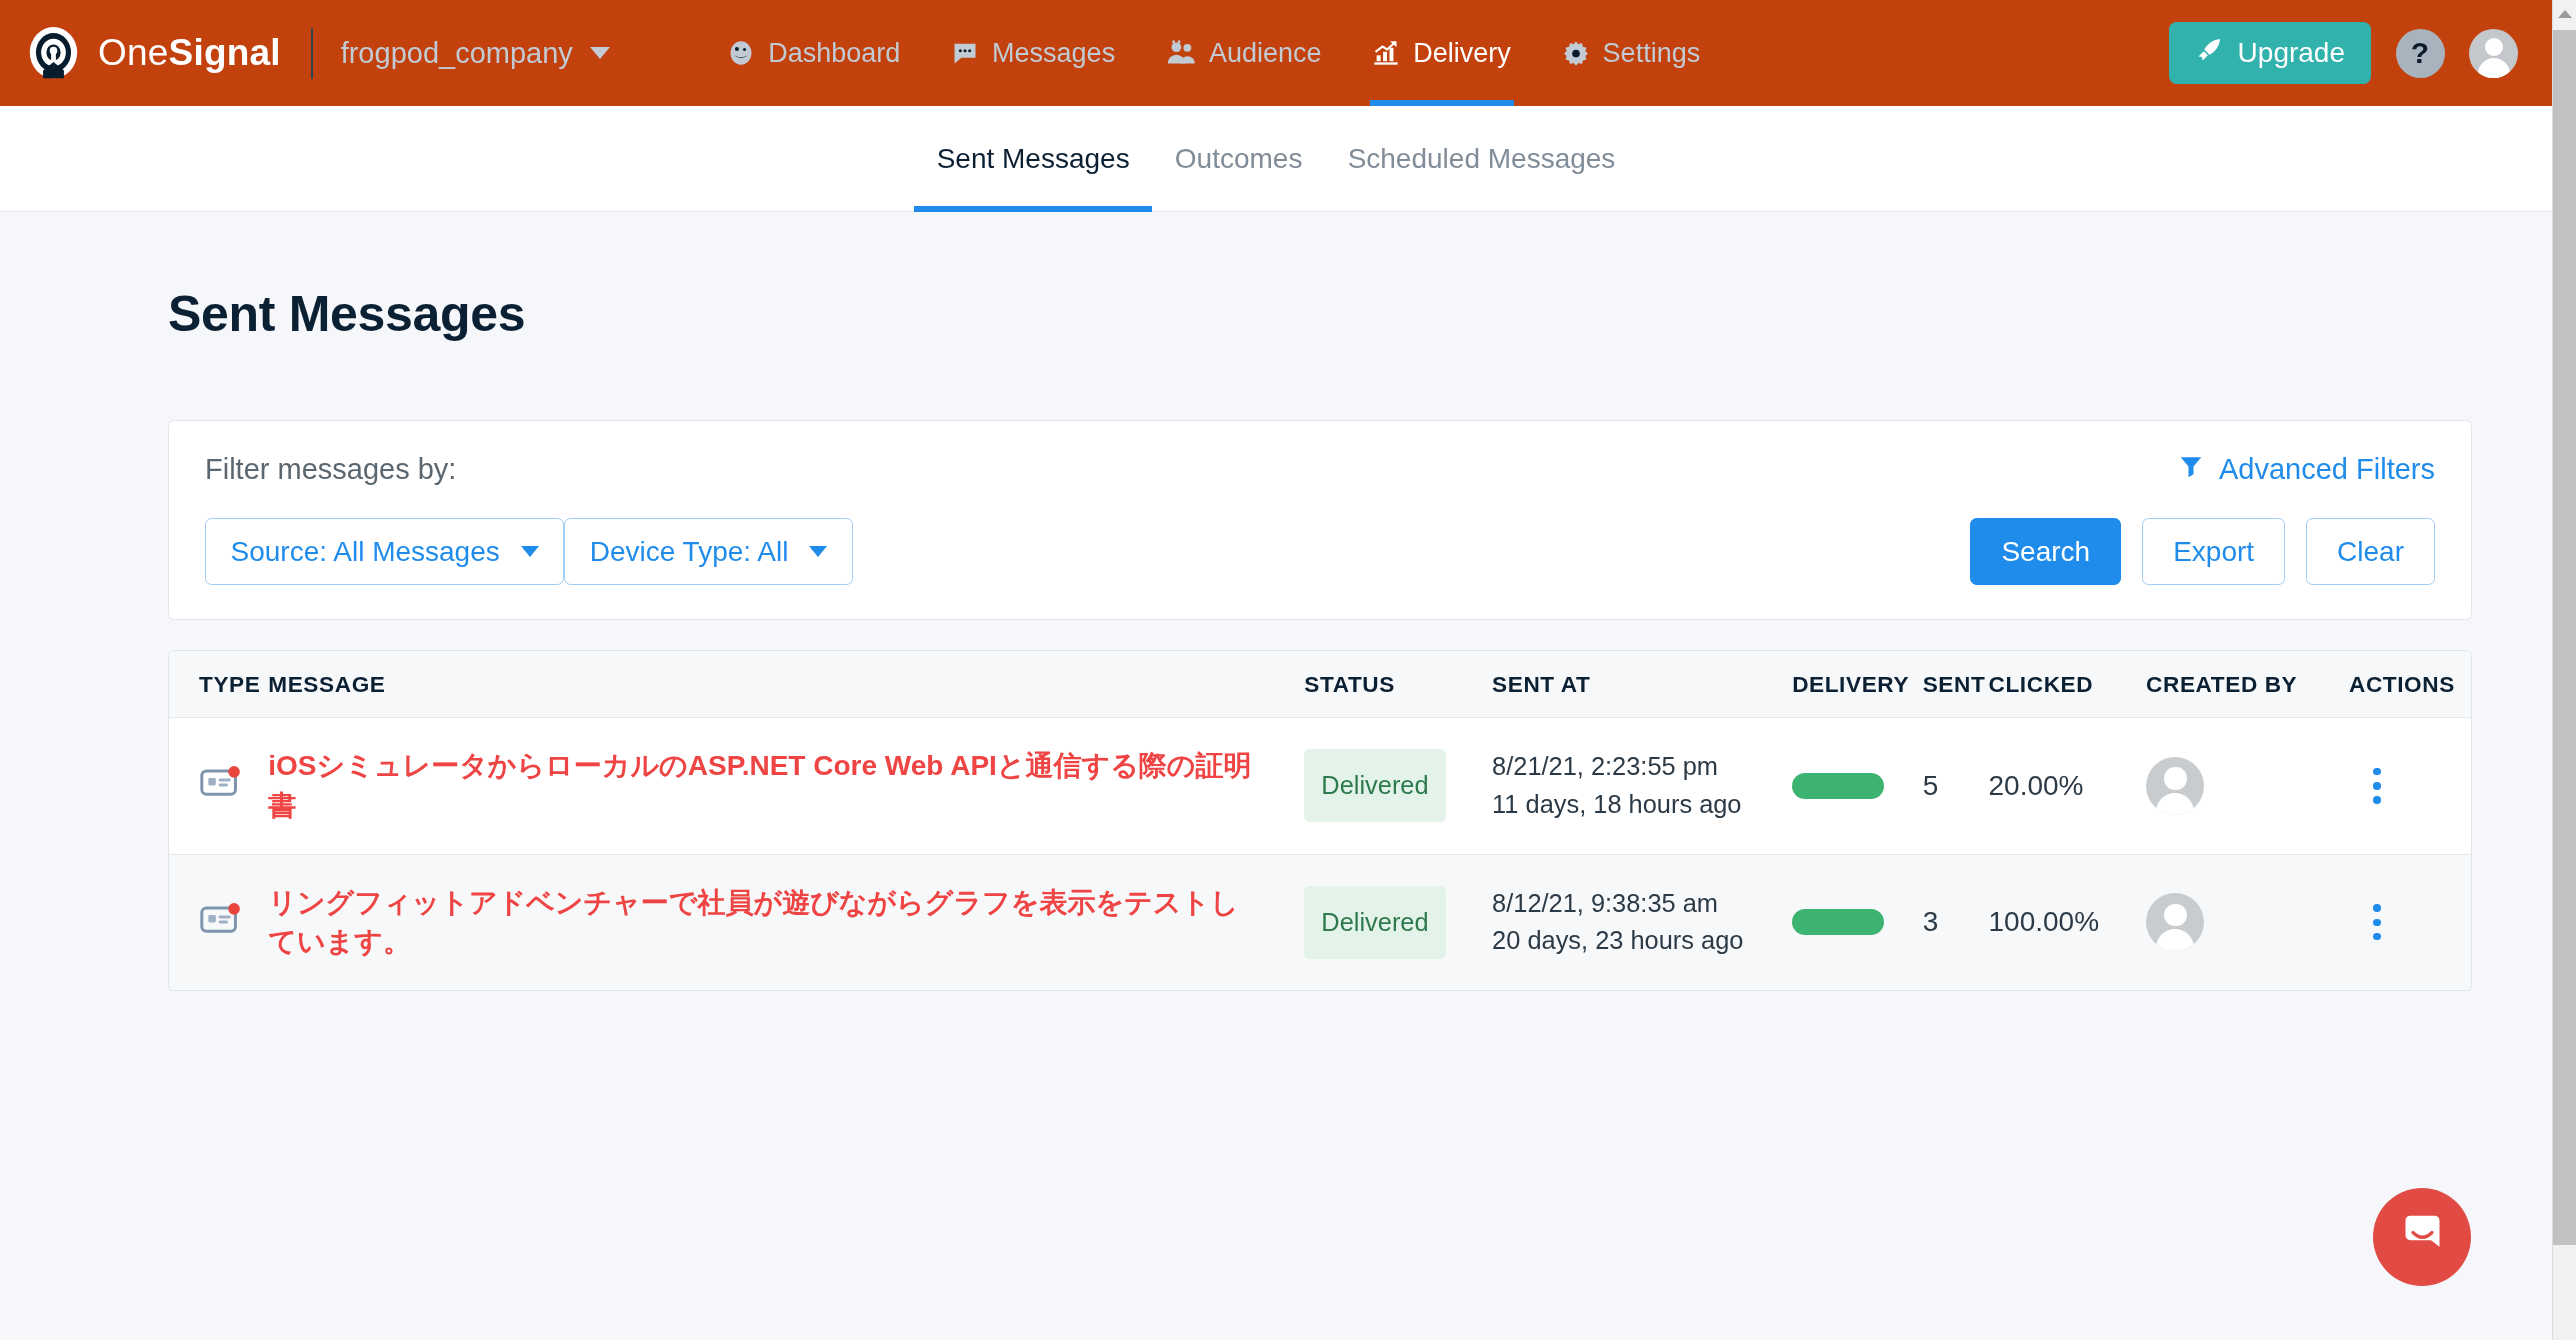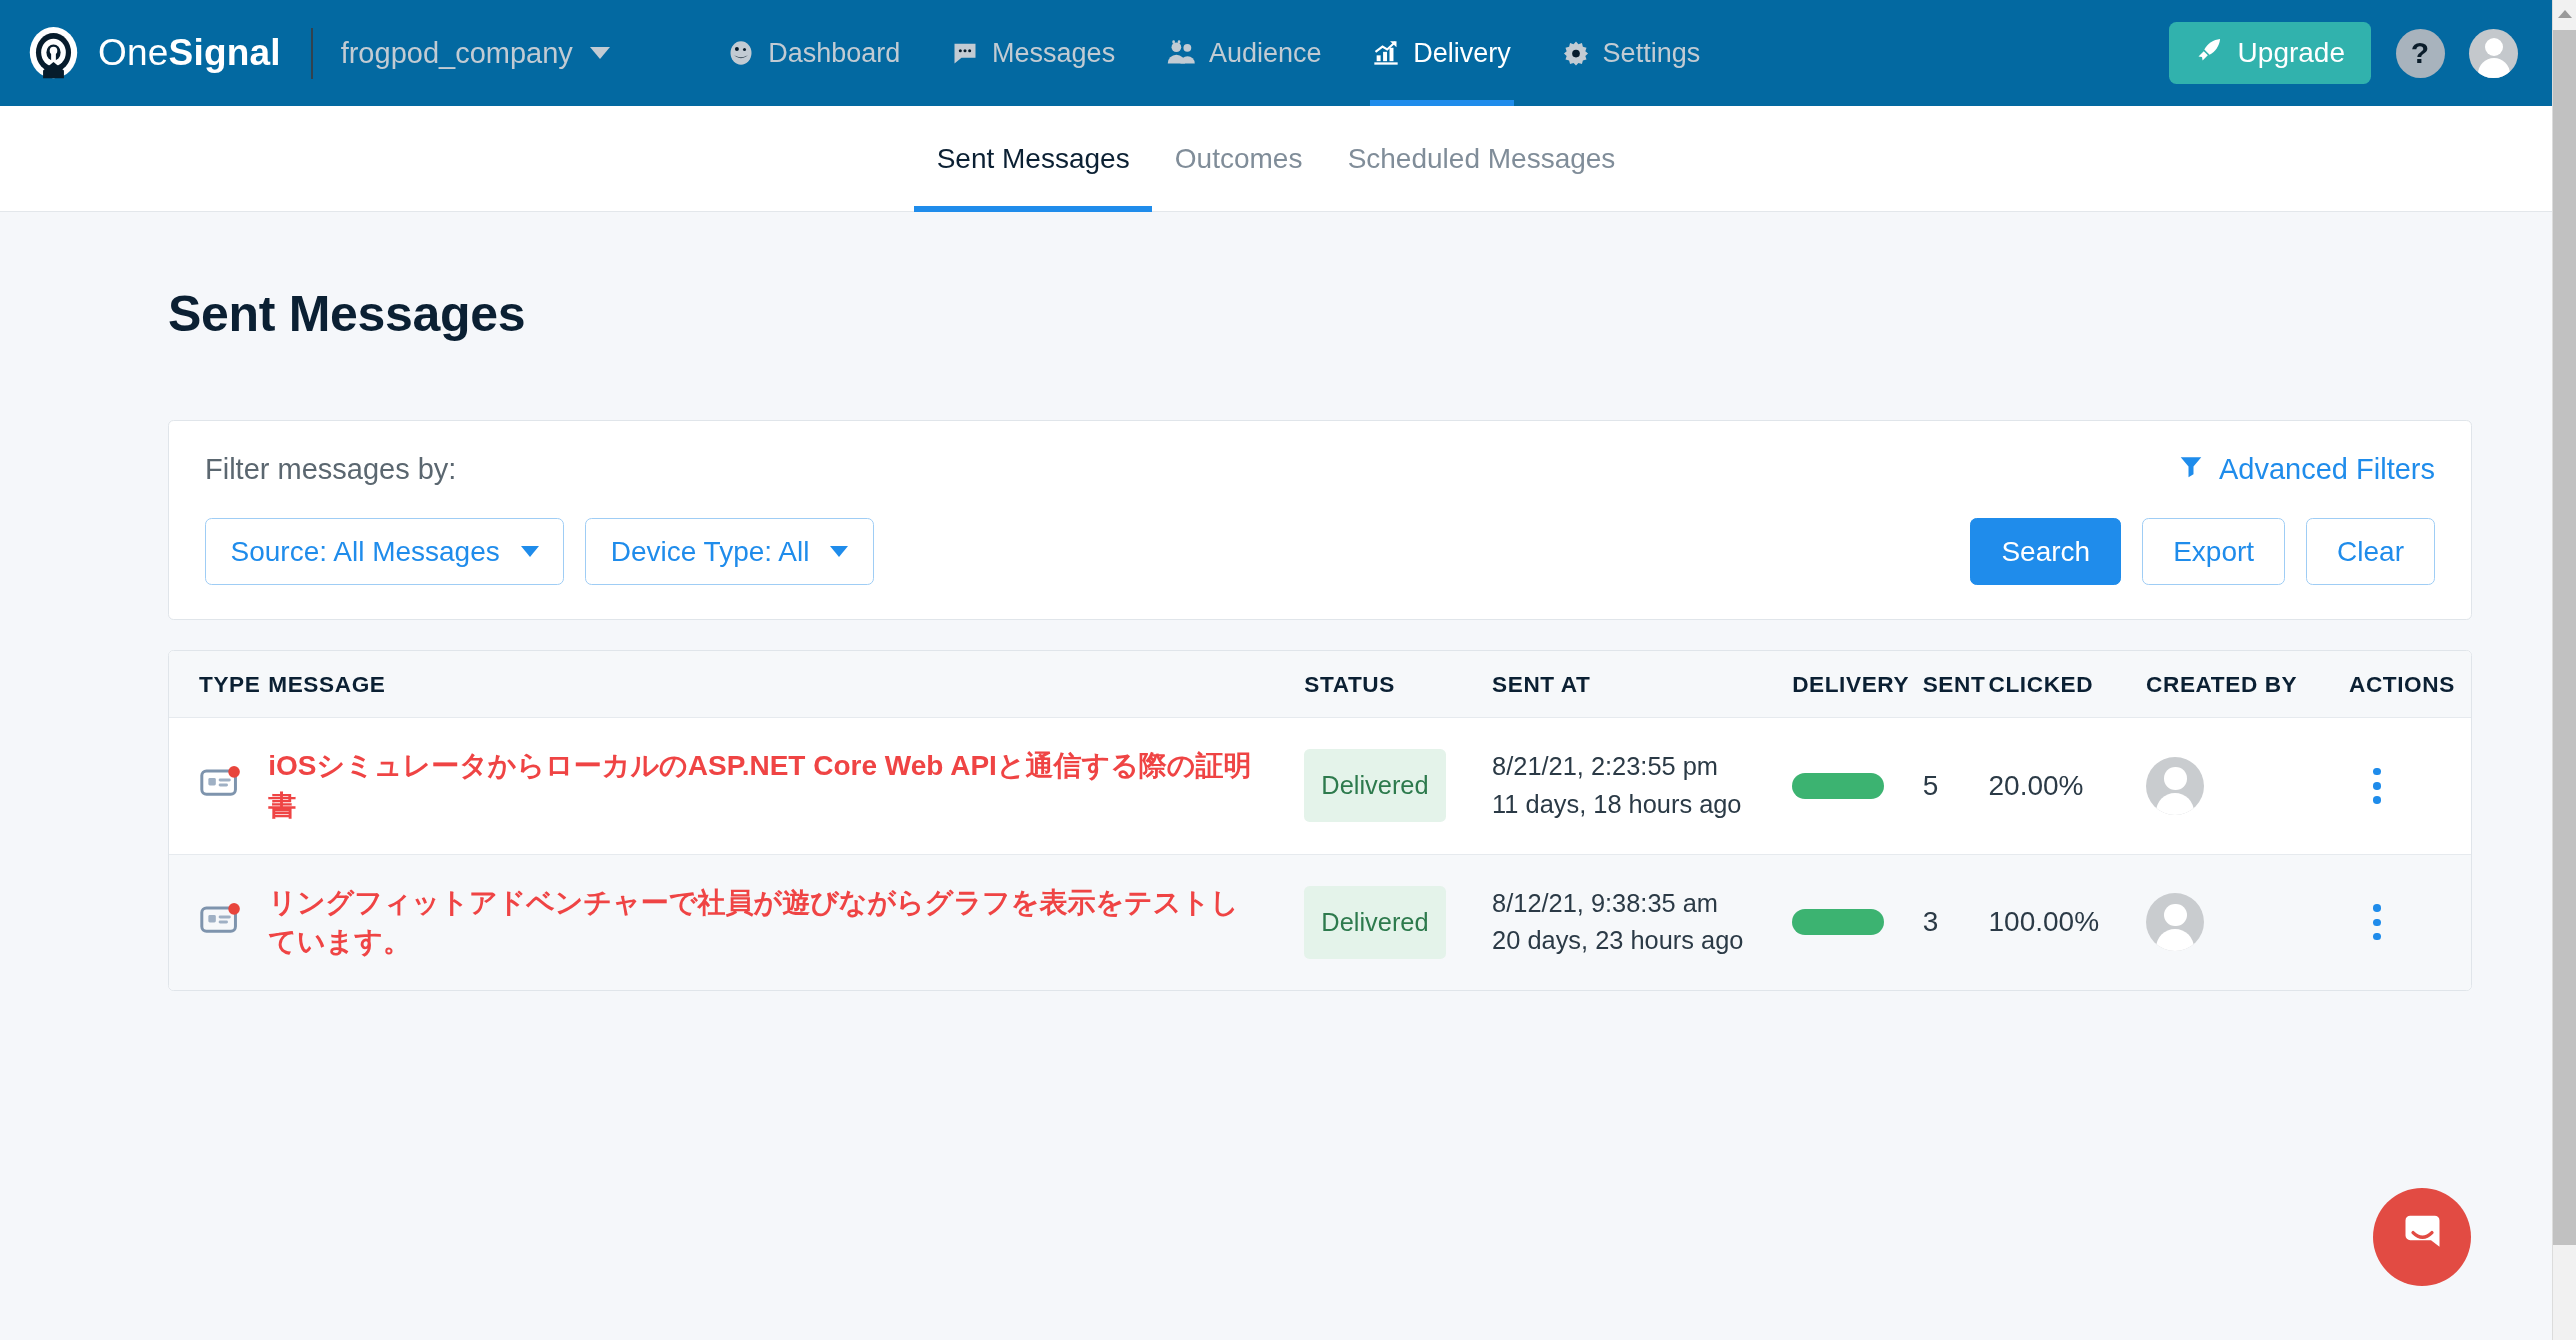--- a/index.html
+++ b/index.html
@@ -6,21 +6,21 @@
   html, body {
     width: 2576px; height: 1341px;
     font-family: "Liberation Sans", sans-serif;
     background: #f5f7fa;
     overflow: hidden;
   }
   .viewport { width: 2552px; height: 1341px; position: relative; float: left; background:#f5f7fa; }
 
   
   .topnav {
-    height: 106px; background: #0369a1; display: flex; align-items: center;
+    height: 106px; background: #c2410c; display: flex; align-items: center;
     padding: 0 34px 0 26px; position: relative;
   }
   .brand { display: flex; align-items: center; gap: 17px; }
   .logo-mark { width: 55px; height: 55px; flex: 0 0 55px; }
   .brand-name { font-size: 37px; color: #ffffff; letter-spacing: 0.2px; white-space: nowrap; }
   .brand-name b { font-weight: 700; }
   .brand-name span.light { font-weight: 400; }
   .vdiv { width: 1.9px; height: 51px; background: #32424e; margin: 0 28px 0 30px; }
   .app-switch { display: flex; align-items: center; gap: 17px; cursor: pointer; }
   .app-switch .name { font-size: 29px; color: #c2cbd3; white-space: nowrap; }
@@ -79,21 +79,21 @@
 
   .filter-card {
     background: #ffffff; border: 0.9px solid #e0e5ea; border-radius: 5.6px;
     padding: 32px 36px 34px 36px; position: relative;
   }
   .filter-top { display: flex; align-items: flex-start; justify-content: space-between; }
   .filter-label { font-size: 29px; color: #5b6770; }
   .adv-filters { display: flex; align-items: center; gap: 15px; color: #1f8ceb; font-size: 29px; cursor: pointer; }
 
   .filter-bottom { display: flex; align-items: center; justify-content: space-between; margin-top: 32px; }
-  .filter-selects { display: flex; gap: 21px; }
+  .filter-selects { display: flex; }
   .select-pill {
     border: 0.9px solid #9fcdf5; border-radius: 6.6px; background: #fff; color: #1f8ceb;
     font-size: 28px; height: 67px; padding: 0 24.5px; display: flex; align-items: center; gap: 21px;
     cursor: pointer; white-space: nowrap; font-family: "Liberation Sans", sans-serif;
   }
   .select-pill .caret-blue { width: 0; height: 0; border-left: 9.4px solid transparent; border-right: 9.4px solid transparent; border-top: 11.3px solid #1f8ceb; }
 
   .filter-actions { display: flex; gap: 21px; }
   .btn {
     border-radius: 6.6px; height: 67px; padding: 0 30px; font-size: 28px; cursor: pointer;

